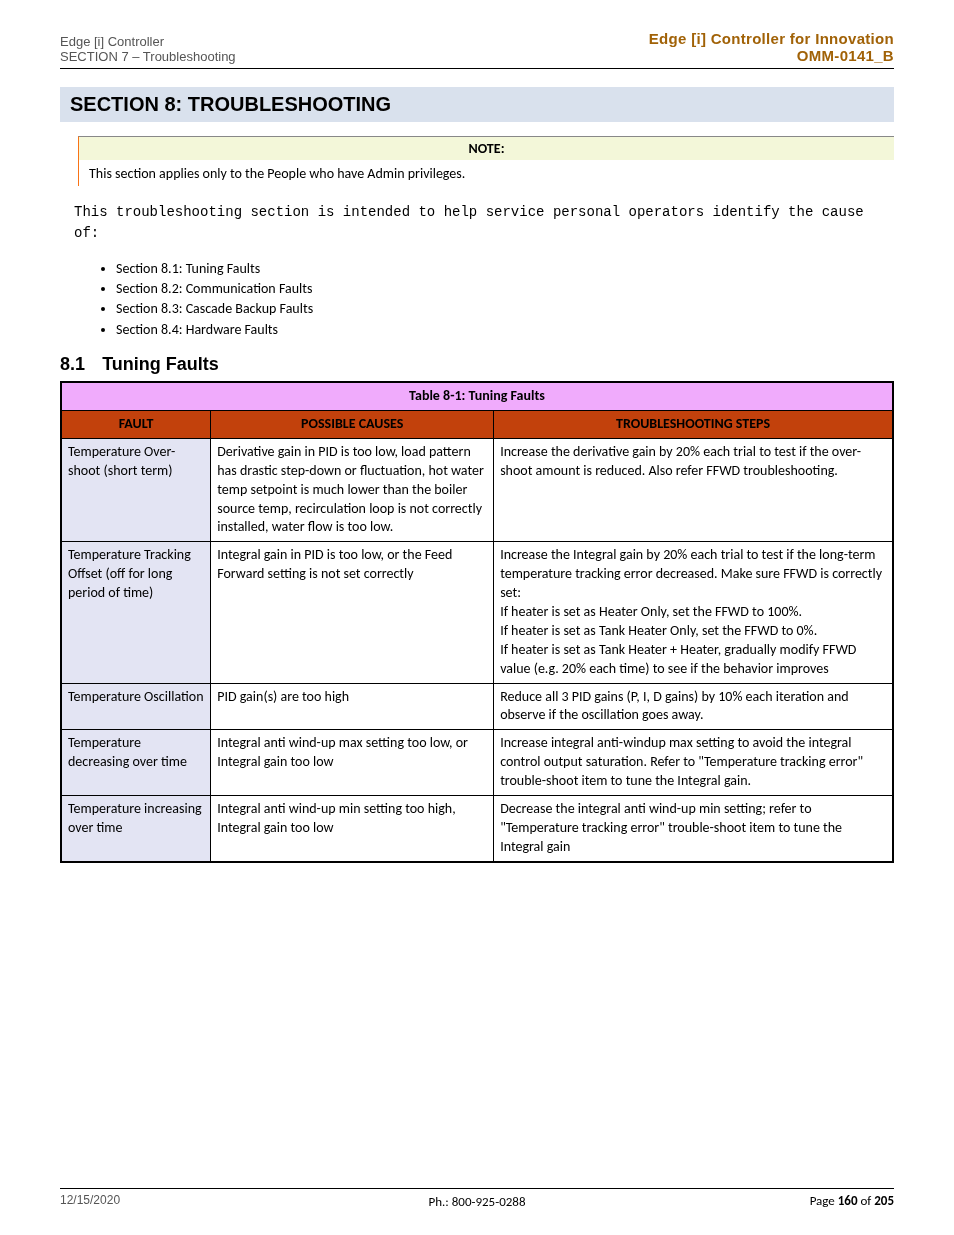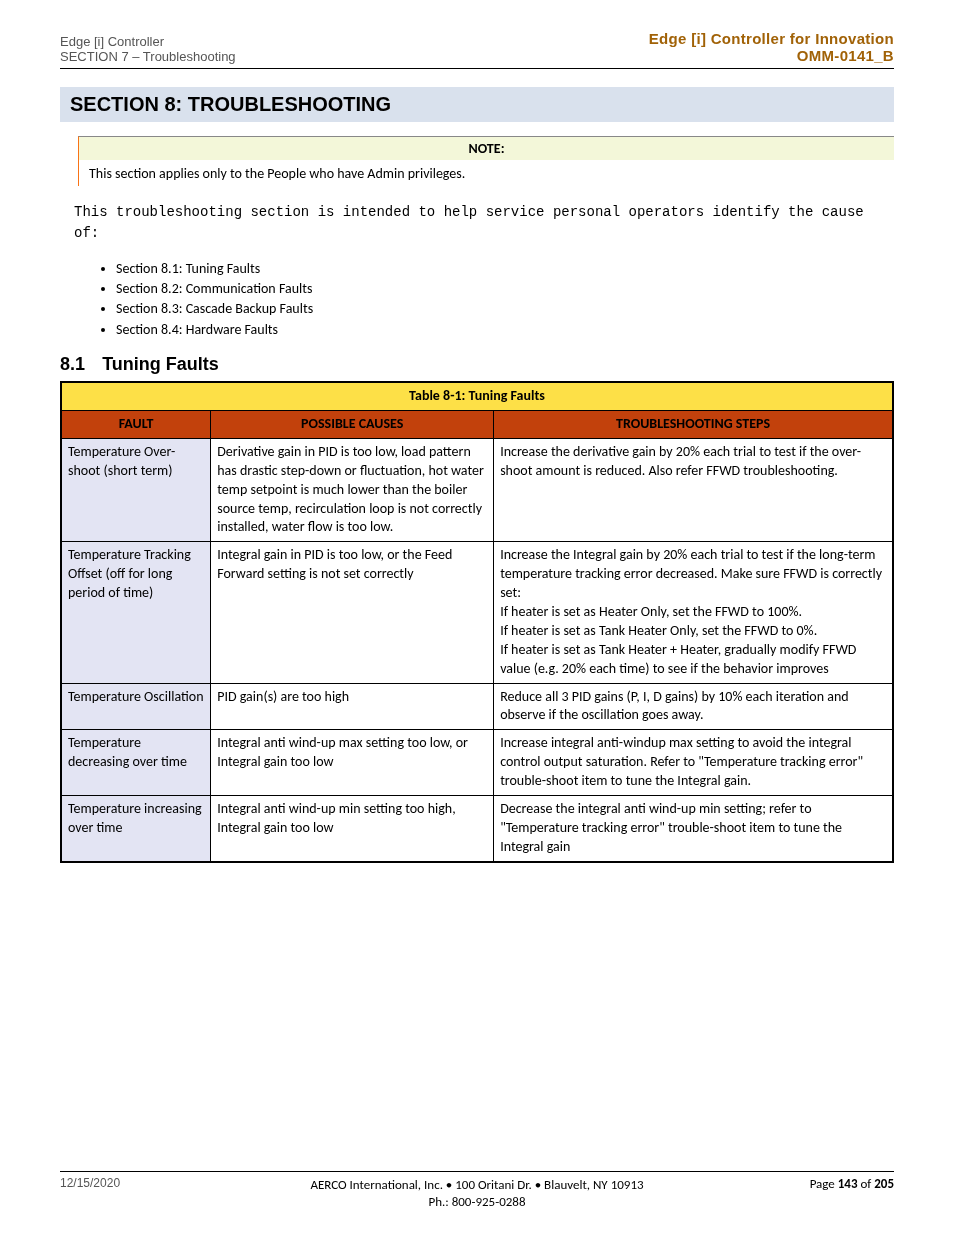--- a/index.html
+++ b/index.html
@@ -86,21 +86,21 @@
     border: 2px solid #000;
   }
   table.tuning th, table.tuning td {
     border: 1px solid #000;
     padding: 4px 6px;
     vertical-align: top;
     font-size: 14px;
     line-height: 1.35;
   }
   .row-title {
-    background: #fde047;
+    background: #f0abfc;
     font-weight: bold;
     text-align: center;
     font-size: 15px;
     padding: 4px 0;
   }
   .row-head th {
     background: #c2410c;
     font-weight: bold;
     padding: 4px 0;
   }
@@ -210,22 +210,21 @@
     <td>Integral anti wind-up min setting too high, Integral gain too low</td>
     <td>Decrease the integral anti wind-up min setting; refer to "Temperature tracking error" trouble-shoot item to tune the Integral gain</td>
   </tr>
 </tbody>
     </table>
 
 <div class="footer-area">
   <div class="footer-line">
     <div class="footer-left">12/15/2020</div>
     <div class="footer-center">
-      <div>AERCO International, Inc. • 100 Oritani Dr. • Blauvelt, NY 10913</div>
       <div>Ph.: 800-925-0288</div>
     </div>
     <div class="footer-right">
-      Page <span class="bold14">143</span> of <span class="bold14">205</span>
+      Page <span class="bold14">160</span> of <span class="bold14">205</span>
     </div>
   </div>
 </div>
 
 </div>
 
 </body></html>

